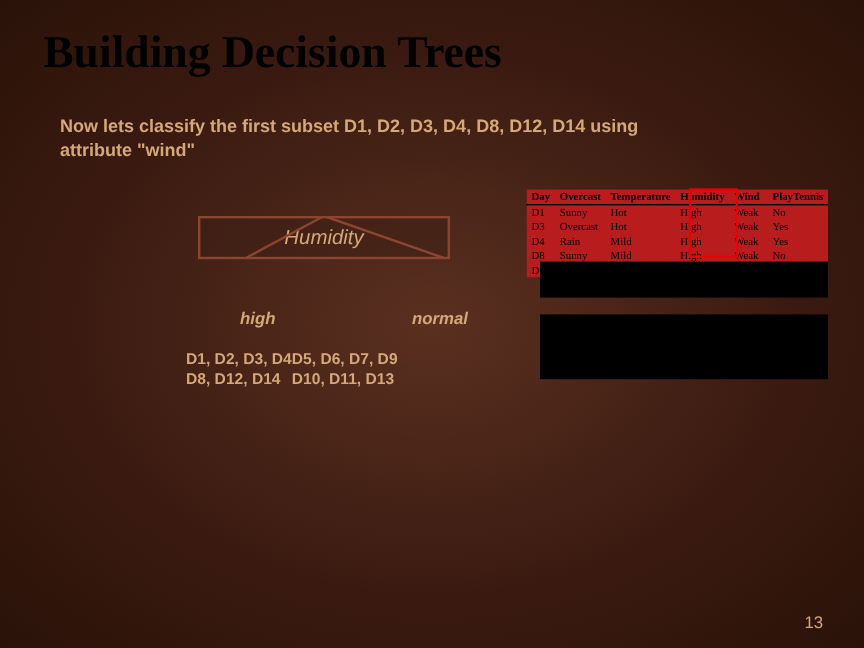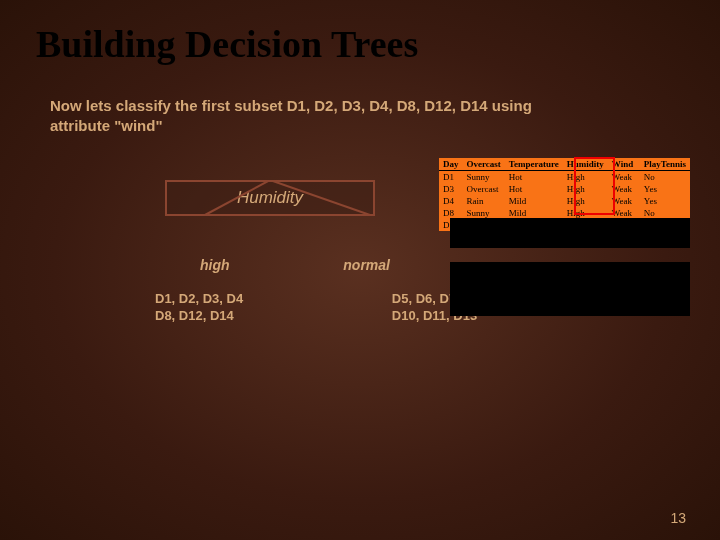--- a/index.html
+++ b/index.html
@@ -56,36 +56,35 @@
     justify-content: space-between;
     width: 280px;
     font-style: italic;
     font-weight: bold;
     font-size: 14px;
   }
   .label-left { padding-left: 50px; }
   .label-right { padding-right: 40px; }
   .leaves {
     display: flex;
-    justify-content: space-between;
     width: 330px;
     margin-top: 18px;
   }
   .leaf {
     font-size: 13px;
     font-weight: bold;
     line-height: 1.3;
   }
   .leaf-left { padding-left: 5px; }
   .leaf-right { padding-left: 0px; }
   .data-table {
     position: absolute;
     right: 30px;
     top: 158px;
-    background: #f97316;
+    background: #b91c1c;
     color: #000;
     font-size: 9px;
     border-collapse: collapse;
     font-family: 'Times New Roman', serif;
   }
   .data-table th, .data-table td {
     padding: 1px 4px;
     text-align: left;
     white-space: nowrap;
   }

